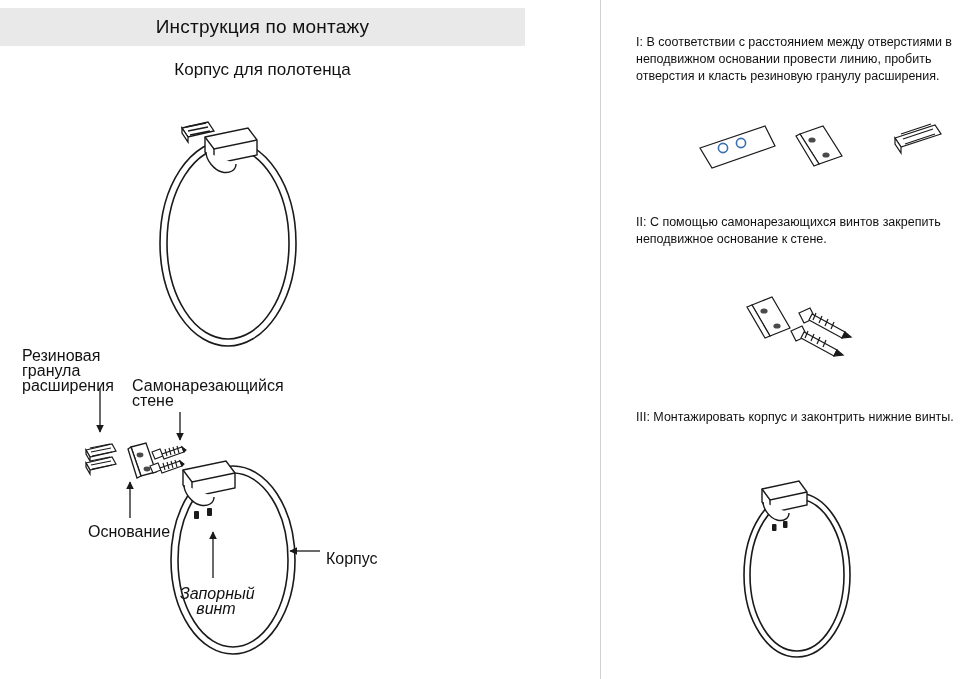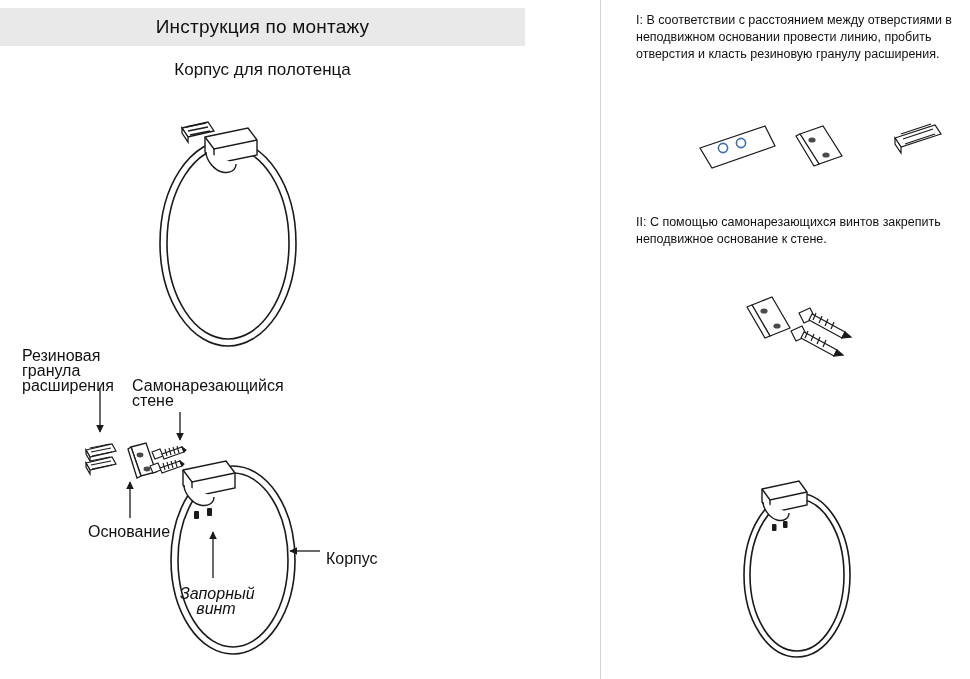--- a/index.html
+++ b/index.html
@@ -60,21 +60,21 @@
     height: 679px;
     background: #d2d2d2;
   }
   
   .step-text {
     position: absolute;
     font-size: 12.5px;
     line-height: 17px;
     color: #111;
   }
-  #step1-text { left: 636px; top: 12px; width: 334px; }
+  #step1-text { left: 636px; top: 34px; width: 334px; }
   #step2-text { left: 636px; top: 214px; width: 320px; }
   #step3-text { left: 636px; top: 409px; width: 330px; }
 
   
   .lbl {
     position: absolute;
     font-size: 16px;
     line-height: 15px;
     color: #111;
   }
@@ -100,20 +100,21 @@
 <div class="page">
 
   <div class="header-band"></div>
   <div class="header-title">Инструкция по монтажу</div>
   <div class="subtitle">Корпус для полотенца</div>
 
   <div class="v-divider"></div>
 
   <div class="step-text" id="step1-text">I: В соответствии с расстоянием между отверстиями в неподвижном основании провести линию, пробить отверстия и класть резиновую гранулу расширения.</div>
   <div class="step-text" id="step2-text">II: С помощью самонарезающихся винтов закрепить неподвижное основание к стене.</div>
+  <div class="step-text" id="step3-text">III: Монтажировать корпус и законтрить нижние винты.</div>
 
   <div class="lbl" id="lbl-granule">Резиновая гранула расширения</div>
   <div class="lbl" id="lbl-screw">Самонарезающийся стене</div>
   <div class="lbl" id="lbl-base">Основание</div>
   <div class="lbl" id="lbl-lock">Запорный винт</div>
   <div class="lbl" id="lbl-body">Корпус</div>
 
   <svg class="svg-layer" viewBox="0 0 970 679" xmlns="http://www.w3.org/2000/svg">
 
     <defs>

